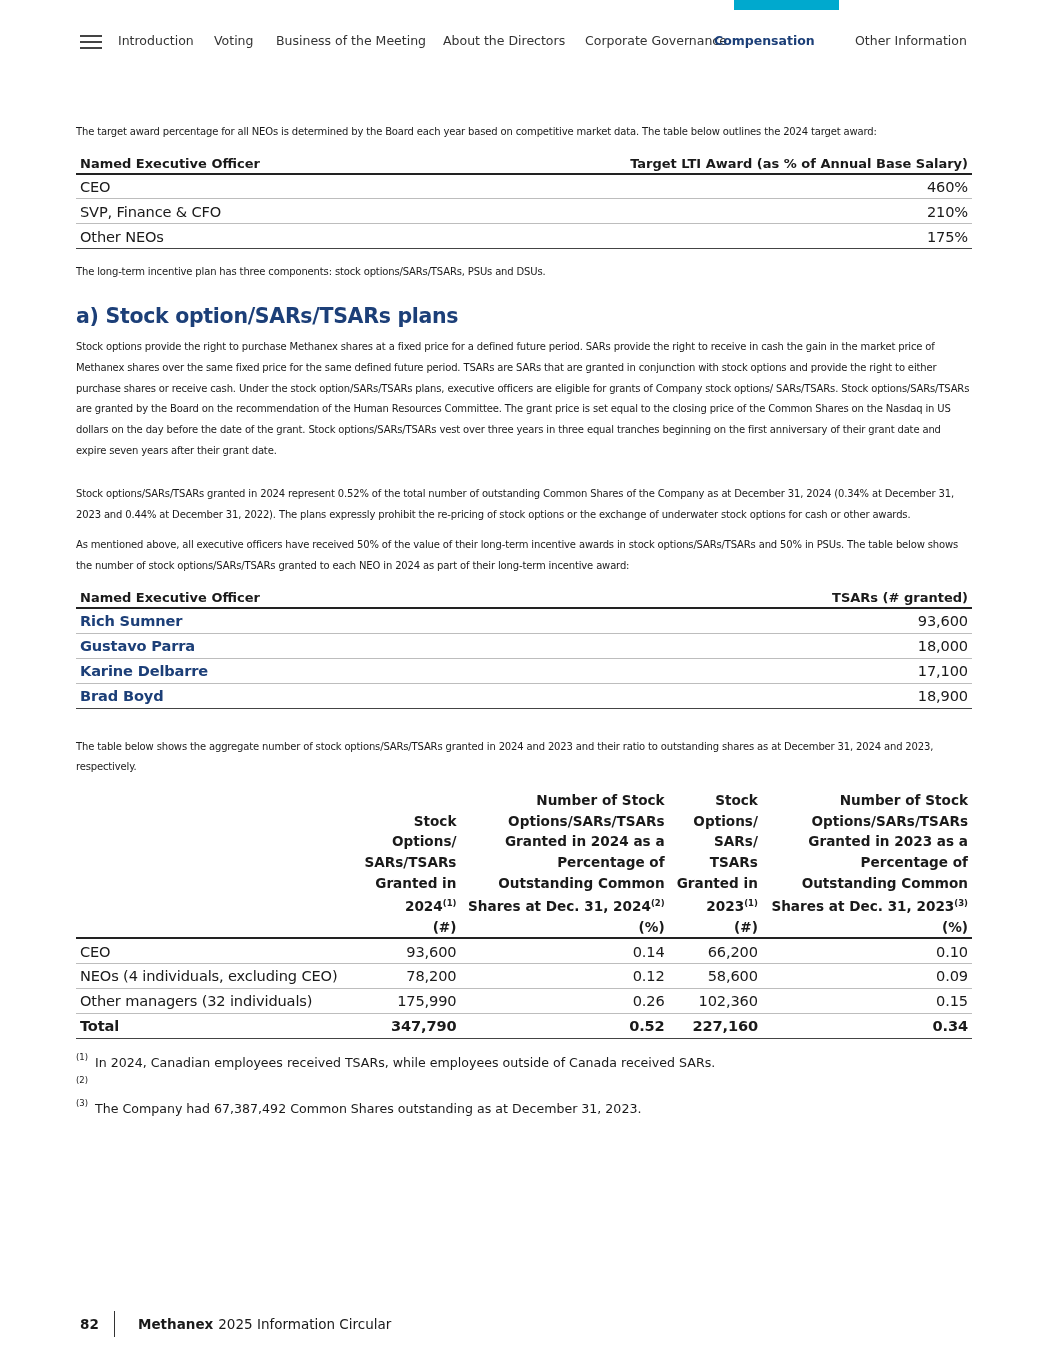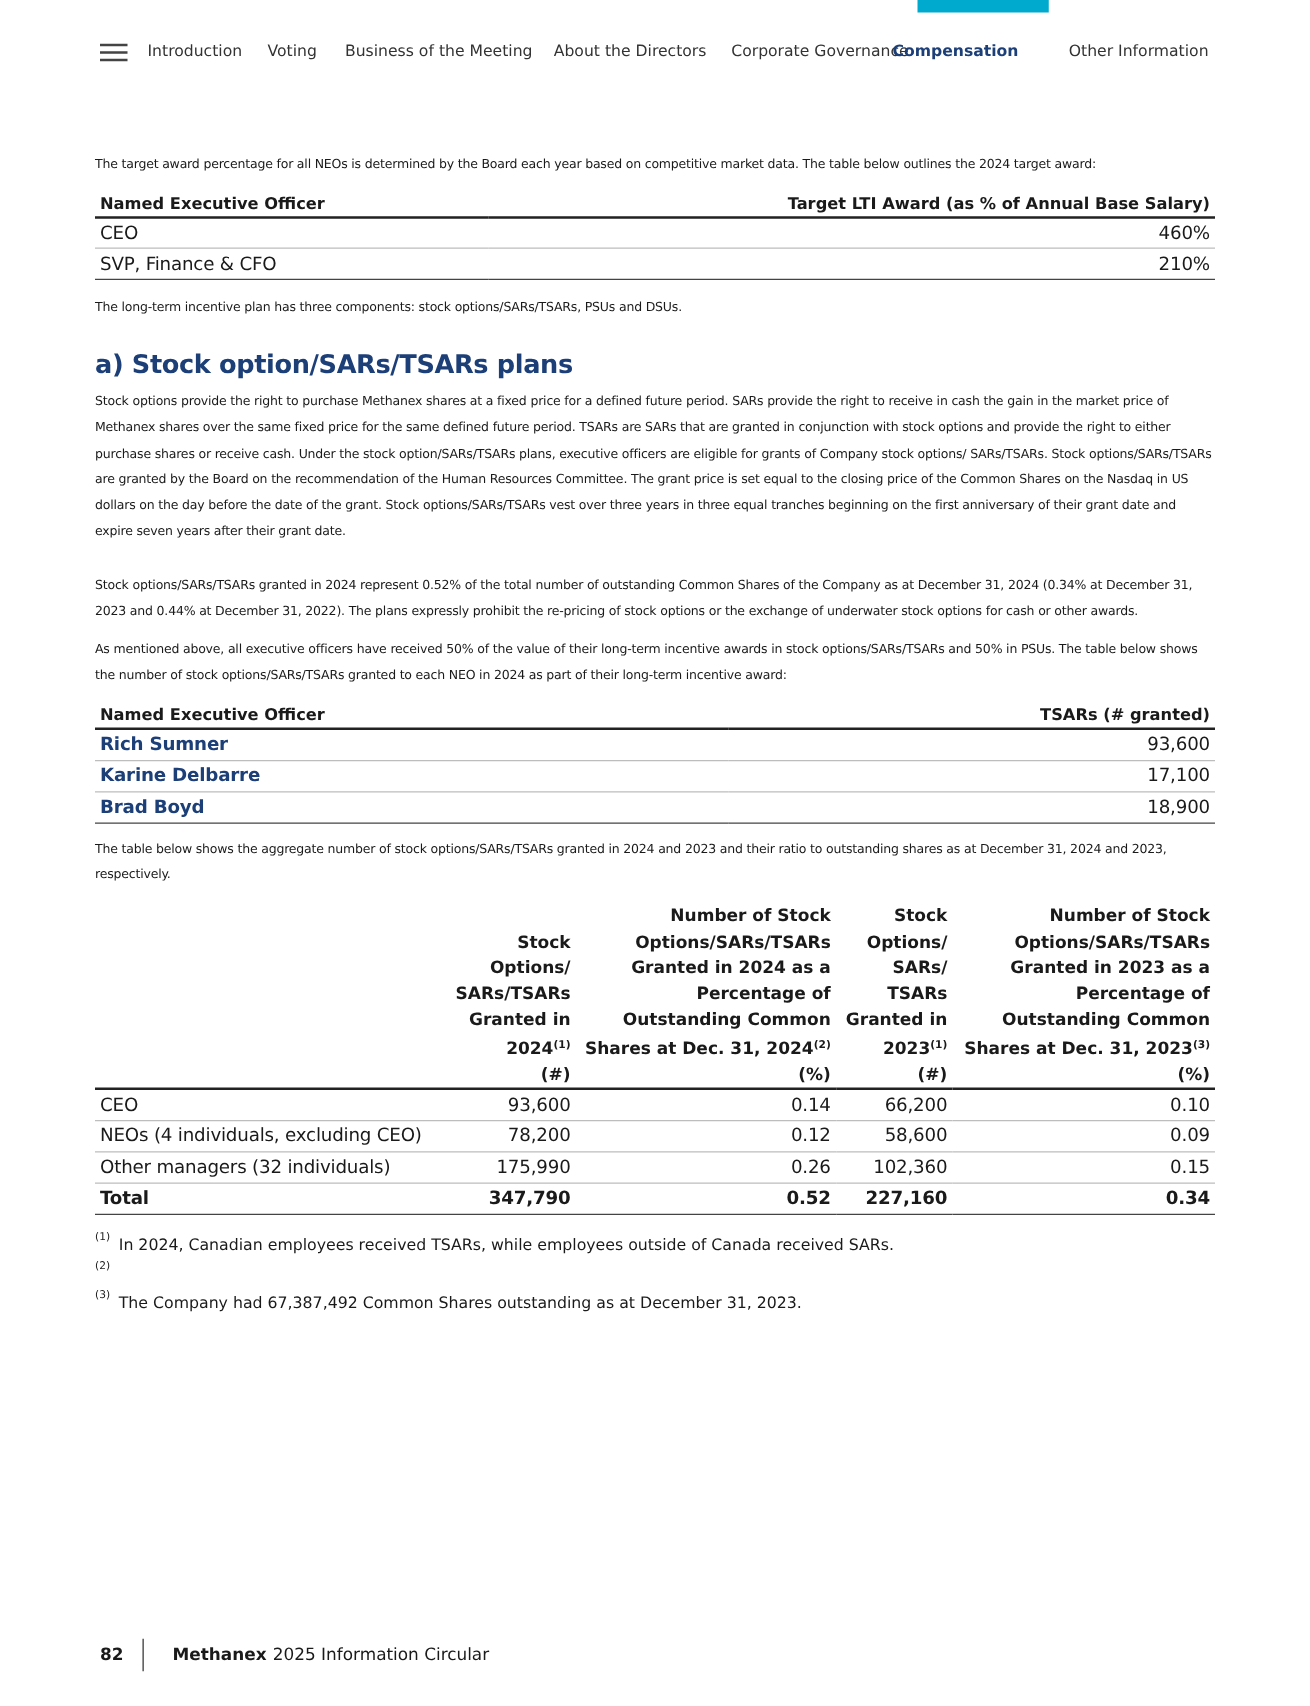--- a/index.html
+++ b/index.html
@@ -107,20 +107,24 @@
     </thead>
     <tbody>
       <tr>
         <td>CEO</td>
         <td class="r">460%</td>
       </tr>
       <tr>
         <td>SVP, Finance &amp; CFO</td>
         <td class="r">210%</td>
       </tr>
+      <tr>
+        <td>Other NEOs</td>
+        <td class="r">175%</td>
+      </tr>
     </tbody>
   </table>
 
   <p class="body" style="margin-top:13px;">The long-term incentive plan has three components: stock options/SARs/TSARs, PSUs and DSUs.</p>
 
   <h2 class="section" style="margin-top:21px;">a) Stock option/SARs/TSARs plans</h2>
 
   <p class="body" style="margin-top:9px;">Stock options provide the right to purchase Methanex shares at a fixed price for a defined future period. SARs provide the right to receive in cash the gain in the market price of Methanex shares over the same fixed price for the same defined future period. TSARs are SARs that are granted in conjunction with stock options and provide the right to either purchase shares or receive cash. Under the stock option/SARs/TSARs plans, executive officers are eligible for grants of Company stock options/ SARs/TSARs. Stock options/SARs/TSARs are granted by the Board on the recommendation of the Human Resources Committee. The grant price is set equal to the closing price of the Common Shares on the Nasdaq in US dollars on the day before the date of the grant. Stock options/SARs/TSARs vest over three years in three equal tranches beginning on the first anniversary of their grant date and expire seven years after their grant date.</p>
   <p class="body" style="margin-top:22px;">Stock options/SARs/TSARs granted in 2024 represent 0.52% of the total number of outstanding Common Shares of the Company as at December 31, 2024 (0.34% at December 31, 2023 and 0.44% at December 31, 2022). The plans expressly prohibit the re-pricing of stock options or the exchange of underwater stock options for cash or other awards.</p>
   <p class="body" style="margin-top:10px;">As mentioned above, all executive officers have received 50% of the value of their long-term incentive awards in stock options/SARs/TSARs and 50% in PSUs. The table below shows the number of stock options/SARs/TSARs granted to each NEO in 2024 as part of their long-term incentive award:</p>
@@ -131,31 +135,35 @@
         <th>Named Executive Officer</th>
         <th class="r">TSARs (# granted)</th>
       </tr>
     </thead>
     <tbody>
       <tr>
         <td><span class="name-link">Rich Sumner</span></td>
         <td class="r">93,600</td>
       </tr>
       <tr>
+        <td><span class="name-link">Gustavo Parra</span></td>
+        <td class="r">18,000</td>
+      </tr>
+      <tr>
         <td><span class="name-link">Karine Delbarre</span></td>
         <td class="r">17,100</td>
       </tr>
       <tr>
         <td><span class="name-link">Brad Boyd</span></td>
         <td class="r">18,900</td>
       </tr>
     </tbody>
   </table>
 
-  <p class="body" style="margin-top:11px;">The table below shows the aggregate number of stock options/SARs/TSARs granted in 2024 and 2023 and their ratio to outstanding shares as at December 31, 2024 and 2023, respectively.</p>
+  <p class="body" style="margin-top:28px;">The table below shows the aggregate number of stock options/SARs/TSARs granted in 2024 and 2023 and their ratio to outstanding shares as at December 31, 2024 and 2023, respectively.</p>
 
   <table class="t-agg" style="margin-top:12px;">
     <colgroup>
       <col style="width:276px">
         <col style="width:104px">
         <col style="width:210px">
         <col style="width:94px">
         <col style="width:212px">
     </colgroup>
     <thead>

